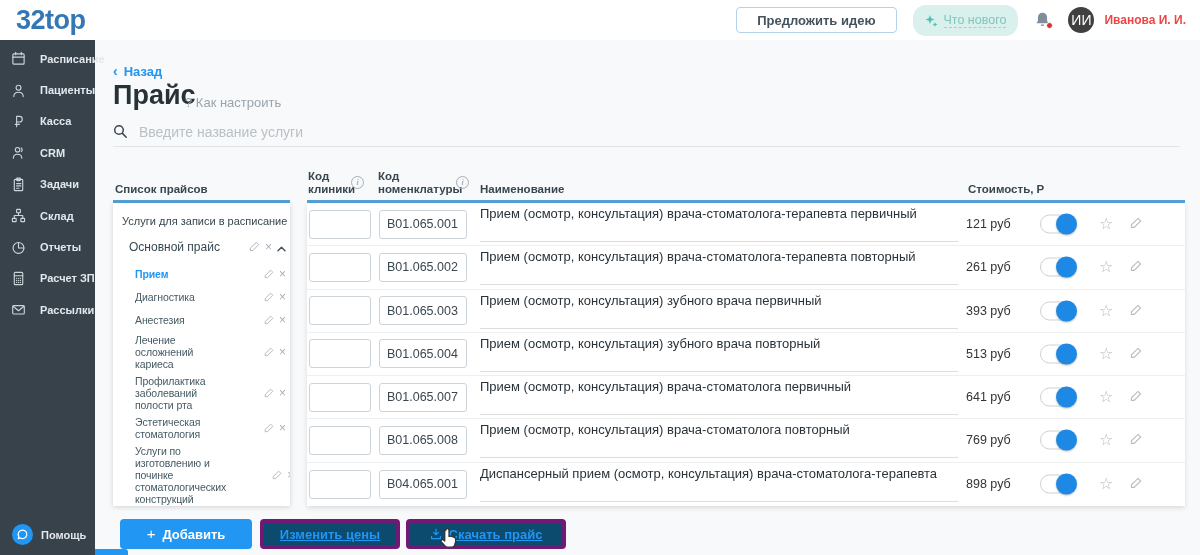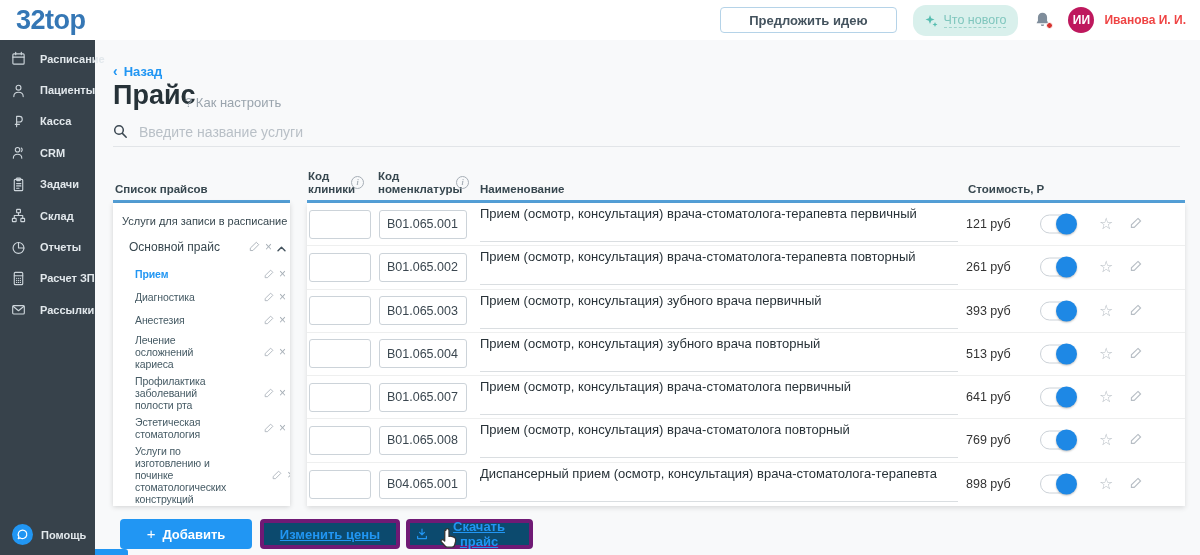--- a/index.html
+++ b/index.html
@@ -7,31 +7,31 @@
   .screen{
     position:relative;width:1200px;height:555px;background:#fff;overflow:hidden;
     font-family:"Liberation Sans","DejaVu Sans",sans-serif;color:#37424b;
   }
   
   .topbar{position:absolute;left:0;top:0;width:1200px;height:40px;background:#fff;
     display:flex;align-items:center;justify-content:space-between;z-index:5;}
   .logo{margin-left:16px;font-size:27px;font-weight:bold;letter-spacing:-0.5px;
     color:var(--logo,#3577b5);line-height:40px;}
   .topbar-right{display:flex;align-items:center;gap:16px;margin-right:14px;}
-  .suggest-btn{height:26px;padding:0 28px;background:#fff;border:1px solid #b5d3e8;
+  .suggest-btn{height:26px;padding:0 20px;background:#fff;border:1px solid #b5d3e8;
     border-radius:4px;color:#44535e;font-size:13px;font-weight:bold;
     font-family:inherit;cursor:pointer;}
   .whats-new{height:31px;padding:0 12px;border-radius:13px;display:flex;align-items:center;gap:6px;
     background:var(--whats-new-bg,#d9f0ec);color:var(--whats-new-text,#7fc6bd);font-size:12.5px;}
   .whats-new .wn-label{border-bottom:1px dashed #9ed4cc;line-height:14px;}
   .bell-wrap{position:relative;width:18px;height:20px;}
   .bell-dot{position:absolute;right:-1px;bottom:1px;width:7px;height:7px;border-radius:50%;
     background:var(--notification-dot,#d6332f);border:1px solid #fff;}
-  .avatar{width:26px;height:26px;border-radius:50%;background:#be185d;color:#fff;
-    font-size:12px;font-weight:bold;display:flex;align-items:center;justify-content:center;}
+  .avatar{width:26px;height:26px;border-radius:50%;background:#404040;color:#fff;
+    font-size:14px;font-weight:normal;display:flex;align-items:center;justify-content:center;}
   .user-name{font-size:12px;font-weight:bold;color:#ef4444;margin-left:-6px;}
   
   .sidebar{position:absolute;left:0;top:40px;width:95px;height:515px;
     background:var(--sidebar-bg,#37424b);z-index:4;}
   .nav{position:absolute;left:0;top:3px;width:95px;}
   .nav-item{height:31.4px;display:flex;align-items:center;padding-left:10px;gap:14px;cursor:pointer;}
   .nav-item.active{background:var(--sidebar-active-bg,#272f36);}
   .nav-icon{width:16px;height:16px;flex:0 0 16px;display:flex;align-items:center;justify-content:center;}
   .nav-icon svg *{stroke:#cdd5db;fill:none;stroke-width:1.2;stroke-linecap:round;stroke-linejoin:round;}
   .nav-icon svg .fdot{fill:#cdd5db;stroke:none;}
@@ -102,21 +102,21 @@
     color:#b6bdc4;cursor:pointer;line-height:16px;}
   .row-pencil{position:absolute;left:823px;top:50%;transform:translateY(-50%);cursor:pointer;}
   .row-pencil svg *{stroke:#b6bdc4;fill:none;stroke-width:1.1;}
   
   .fbtn{position:absolute;top:479px;height:30px;border-radius:4px;font-size:13px;font-weight:bold;
     font-family:inherit;cursor:pointer;display:flex;align-items:center;justify-content:center;gap:7px;}
   .btn-add{left:25px;width:132px;background:var(--accent,#2196f3);color:#fff;border:none;}
   .btn-add .plus{font-size:15px;font-weight:normal;line-height:14px;}
   .btn-outline{background:#0c4a6e;border:4px solid #701a75;color:var(--accent,#2196f3);text-decoration:underline;}
   .btn-change{left:165px;width:140px;}
-  .btn-download{left:311px;width:127px;}
+  .btn-download{left:311px;width:160px;}
   .dl-icon svg *{stroke:var(--accent,#2196f3);fill:none;stroke-width:1.2;stroke-linecap:round;stroke-linejoin:round;}
   .sliver{position:absolute;left:0;bottom:0;width:33px;height:6px;background:var(--accent,#2196f3);
     border-top-right-radius:3px;}
   .cursor{position:absolute;left:342px;top:487px;z-index:9;pointer-events:none;}
 </style>
 </head>
 <body>
 
 <div class="screen">
 

